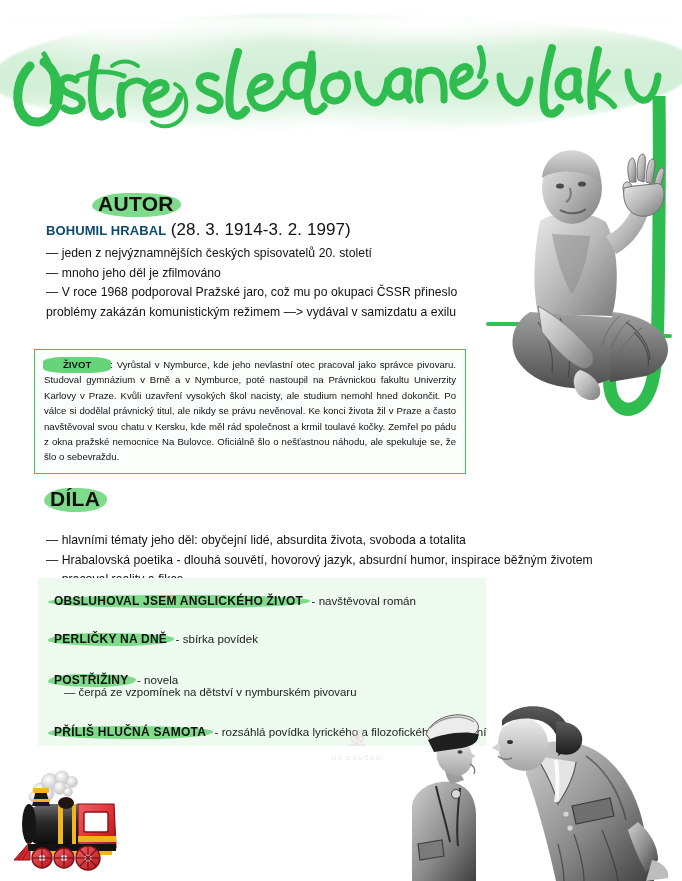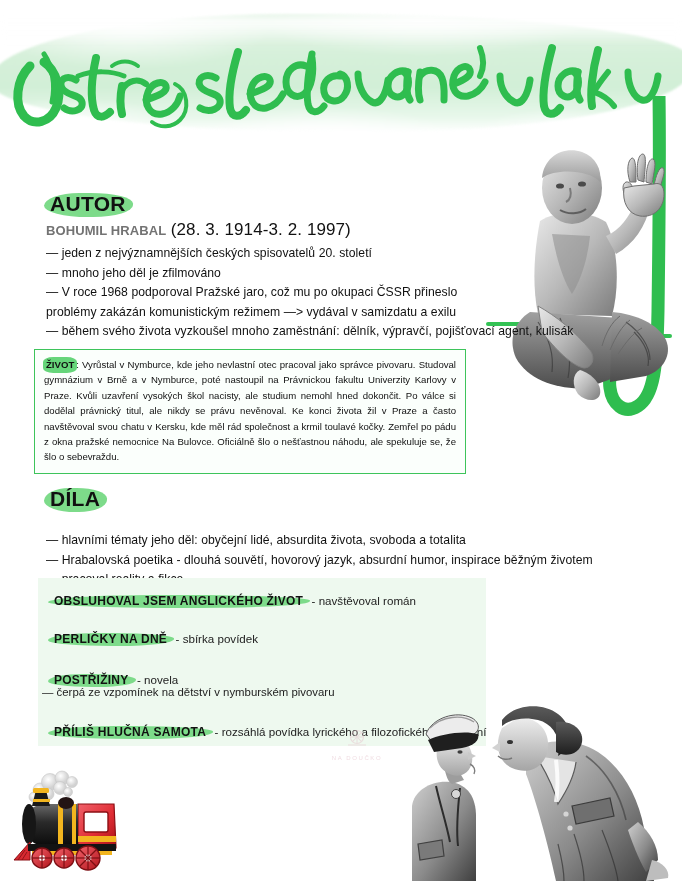--- a/index.html
+++ b/index.html
@@ -107,21 +107,21 @@
     z-index: -1;
   }
 
   .head-big {
     font-size: 21px;
     letter-spacing: 0.3px;
     font-weight: bold;
   }
 
   .author-name {
-    color: #737373;
+    color: #0c4a6e;
     font-weight: bold;
     font-size: 13px;
     letter-spacing: 0.1px;
   }
   .author-dates {
     color: #111111;
     font-size: 17px;
     letter-spacing: 0.1px;
   }
   .bullet {
@@ -149,21 +149,21 @@
     line-height: 15.4px;
     color: #111111;
     text-align: justify;
   }
   .zivot-label {
     display: inline-block;
     position: relative;
     font-weight: bold;
     font-size: 9.6px;
     color: #111;
-    padding: 0 2px;
+    padding: 0 19px;
     z-index: 1;
   }
   .zivot-label::before {
     content: "";
     position: absolute;
     left: -1px; right: -1px; top: 0; bottom: -1px;
     background: #66d57a;
     border-radius: 30%;
     z-index: -1;
   }
@@ -362,31 +362,30 @@
     <path d="M86 244 C98 248 108 258 106 268 C104 276 92 276 84 268 C78 260 78 248 86 244 Z" fill="url(#skinG)"></path>
 
     <g stroke="#6a6a6a" stroke-width="1" fill="none">
       <path d="M108 220 C112 206 118 196 126 190"></path>
       <path d="M116 224 C122 210 128 200 136 194"></path>
       <path d="M124 228 C132 216 140 206 148 202"></path>
     </g>
   </svg>
 
   <div class="section" style="left:46px; top:192px; width:450px;">
-    <div class="head-big" style="margin-bottom:4px;">
+    <div class="head-big" style="margin-bottom:4px;margin-left:48px;">
       <span class="hl">AUTOR</span>
     </div>
     <div style="margin-bottom:4px;">
       <span class="author-name">BOHUMIL HRABAL</span>
       <span class="author-dates">(28. 3. 1914-3. 2. 1997)</span>
     </div>
     <div class="bullet">— jeden z nejvýznamnějších českých spisovatelů 20. století</div>
     <div class="bullet">— mnoho jeho děl je zfilmováno</div>
     <div class="bullet wrapline" style="width:436px;">— V roce 1968 podporoval Pražské jaro, což mu po okupaci ČSSR přineslo problémy zakázán komunistickým režimem —&gt; vydával v samizdatu a exilu</div>
-    <div class="bullet">— během svého života vyzkoušel mnoho zaměstnání: dělník, výpravčí, pojišťovací agent, kulisák</div>
   </div>
 
   <div class="zivot-box">
     <div class="zivot-text">
       <span class="zivot-label">ŽIVOT</span><span>: Vyrůstal v Nymburce, kde jeho nevlastní otec pracoval jako správce pivovaru. Studoval gymnázium v Brně a v Nymburce, poté nastoupil na Právnickou fakultu Univerzity Karlovy v Praze. Kvůli uzavření vysokých škol nacisty, ale studium nemohl hned dokončit. Po válce si dodělal právnický titul, ale nikdy se právu nevěnoval. Ke konci života žil v Praze a často navštěvoval svou chatu v Kersku, kde měl rád společnost a krmil toulavé kočky. Zemřel po pádu z okna pražské nemocnice Na Bulovce. Oficiálně šlo o nešťastnou náhodu, ale spekuluje se, že šlo o sebevraždu.</span>
     </div>
   </div>
 
   <div class="section" style="left:46px; top:487px; width:470px;">
     <div class="head-big" style="margin-bottom:20px;">
@@ -406,21 +405,21 @@
 
   <div class="work-row" style="left:50px; top:629px;">
     <span class="work-title">PERLIČKY NA DNĚ</span>
     <span class="work-desc">- sbírka povídek</span>
   </div>
 
   <div class="work-row" style="left:50px; top:670px;">
     <span class="work-title">POSTŘIŽINY</span>
     <span class="work-desc">- novela</span>
   </div>
-  <div class="work-sub" style="left:42px; top:686px;">— čerpá ze vzpomínek na dětství v nymburském pivovaru</div>
+  <div class="work-sub" style="left:64px; top:686px;">— čerpá ze vzpomínek na dětství v nymburském pivovaru</div>
 
   <div class="work-row" style="left:50px; top:722px;">
     <span class="work-title">PŘÍLIŠ HLUČNÁ SAMOTA</span>
     <span class="work-desc">- rozsáhlá povídka lyrického a filozofického zaměření</span>
   </div>
 
   <div class="watermark">
     <svg width="26" height="24" viewBox="0 0 26 24" xmlns="http://www.w3.org/2000/svg">
       <g stroke="#e6c3cd" stroke-width="1.1" fill="none">
         <circle cx="13" cy="11" r="6.5"></circle>

